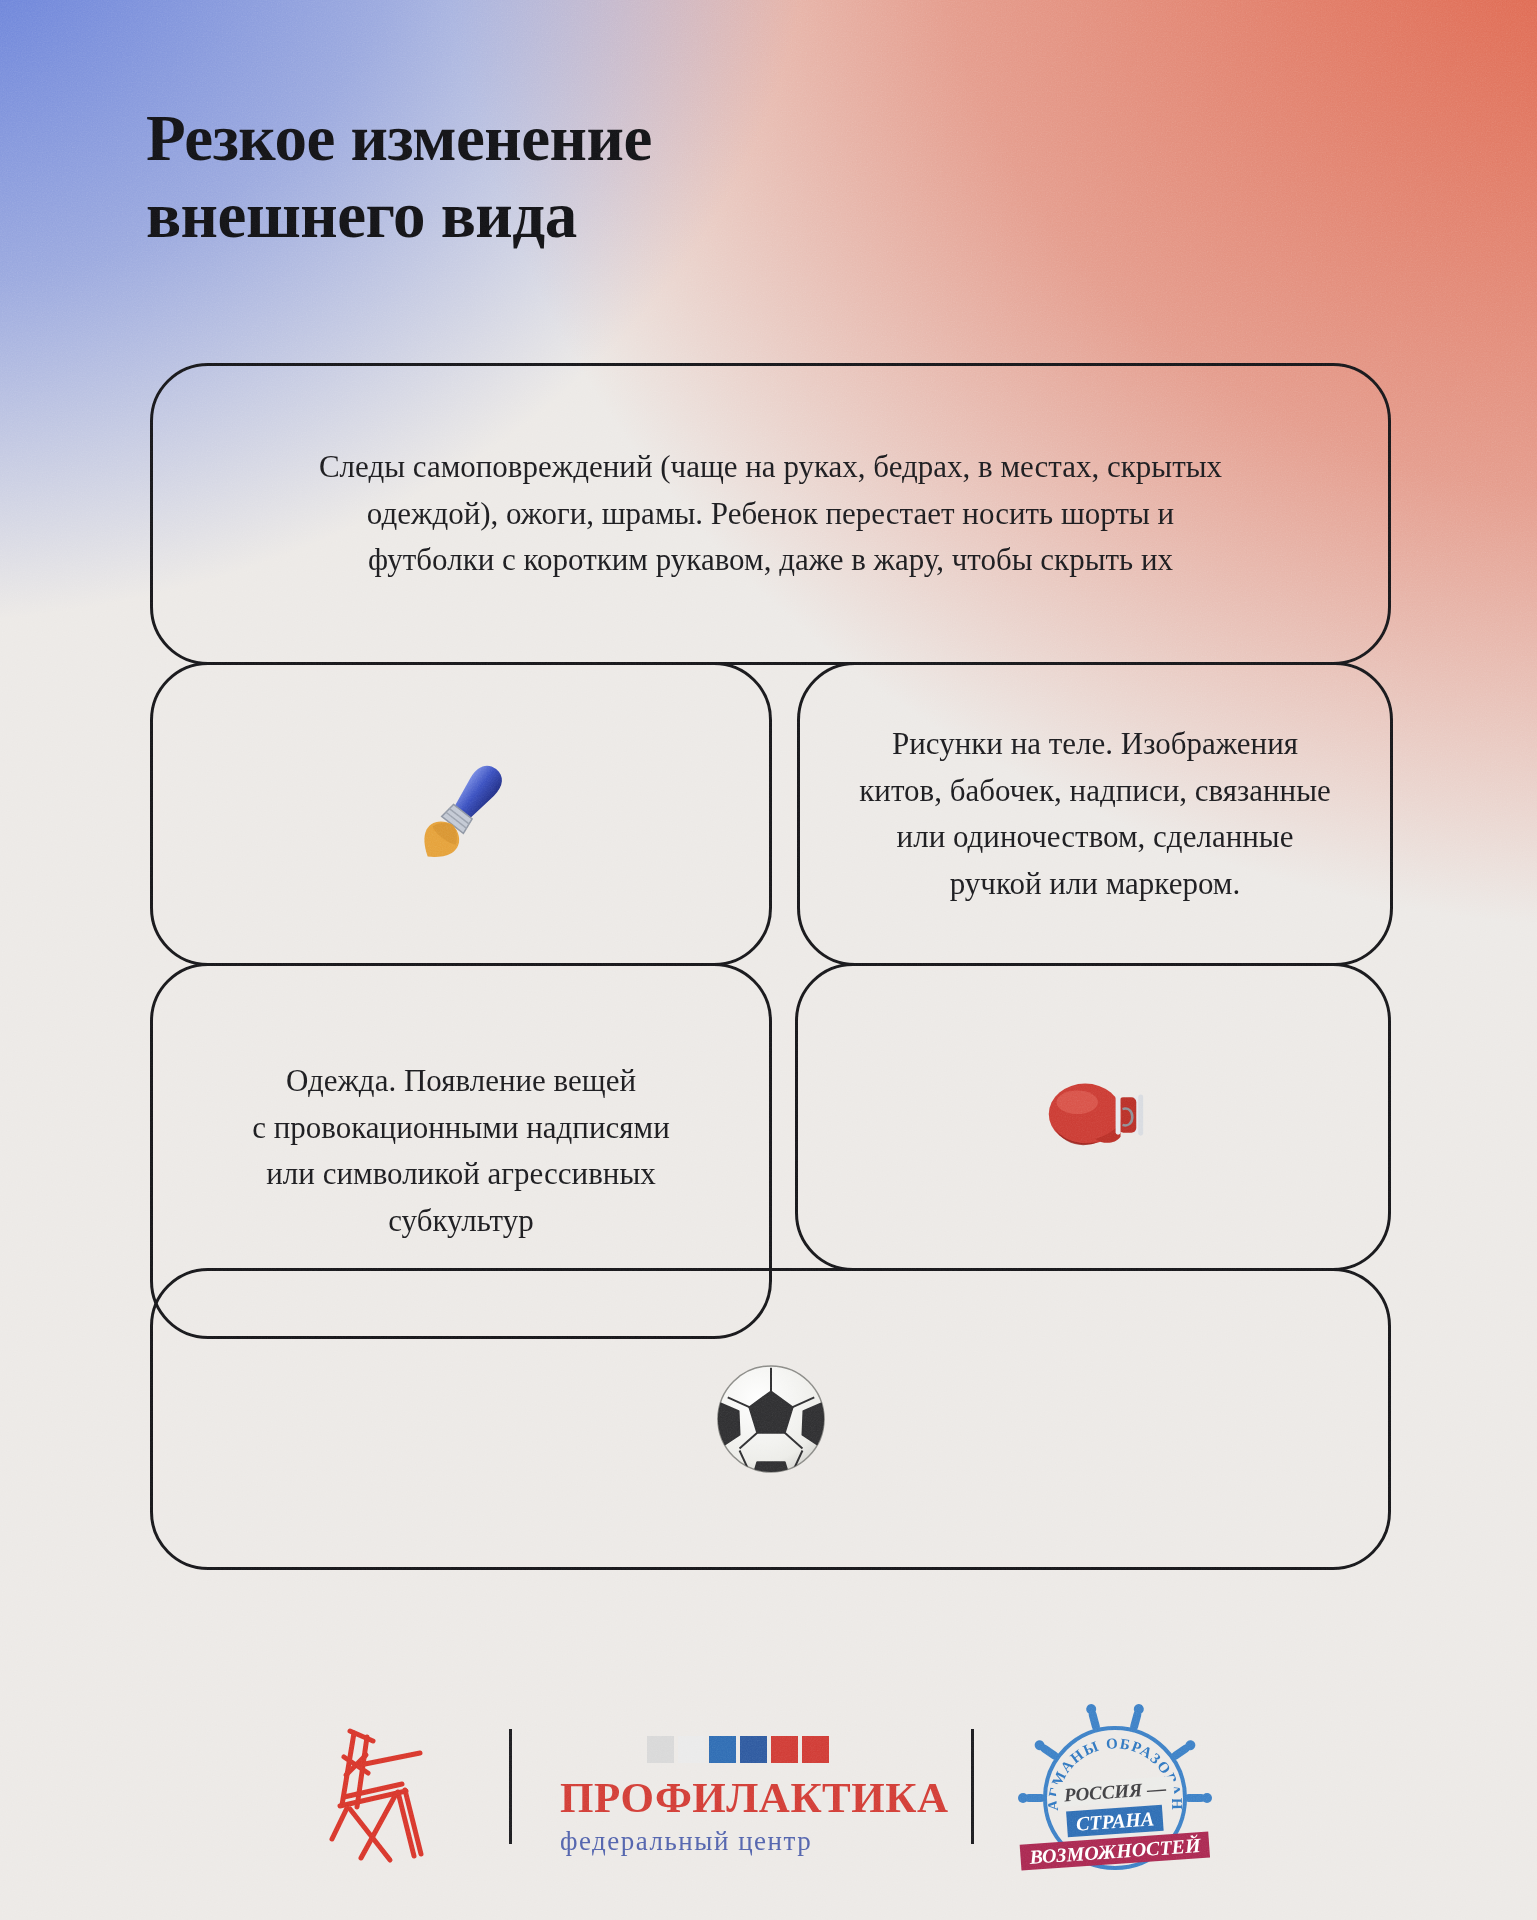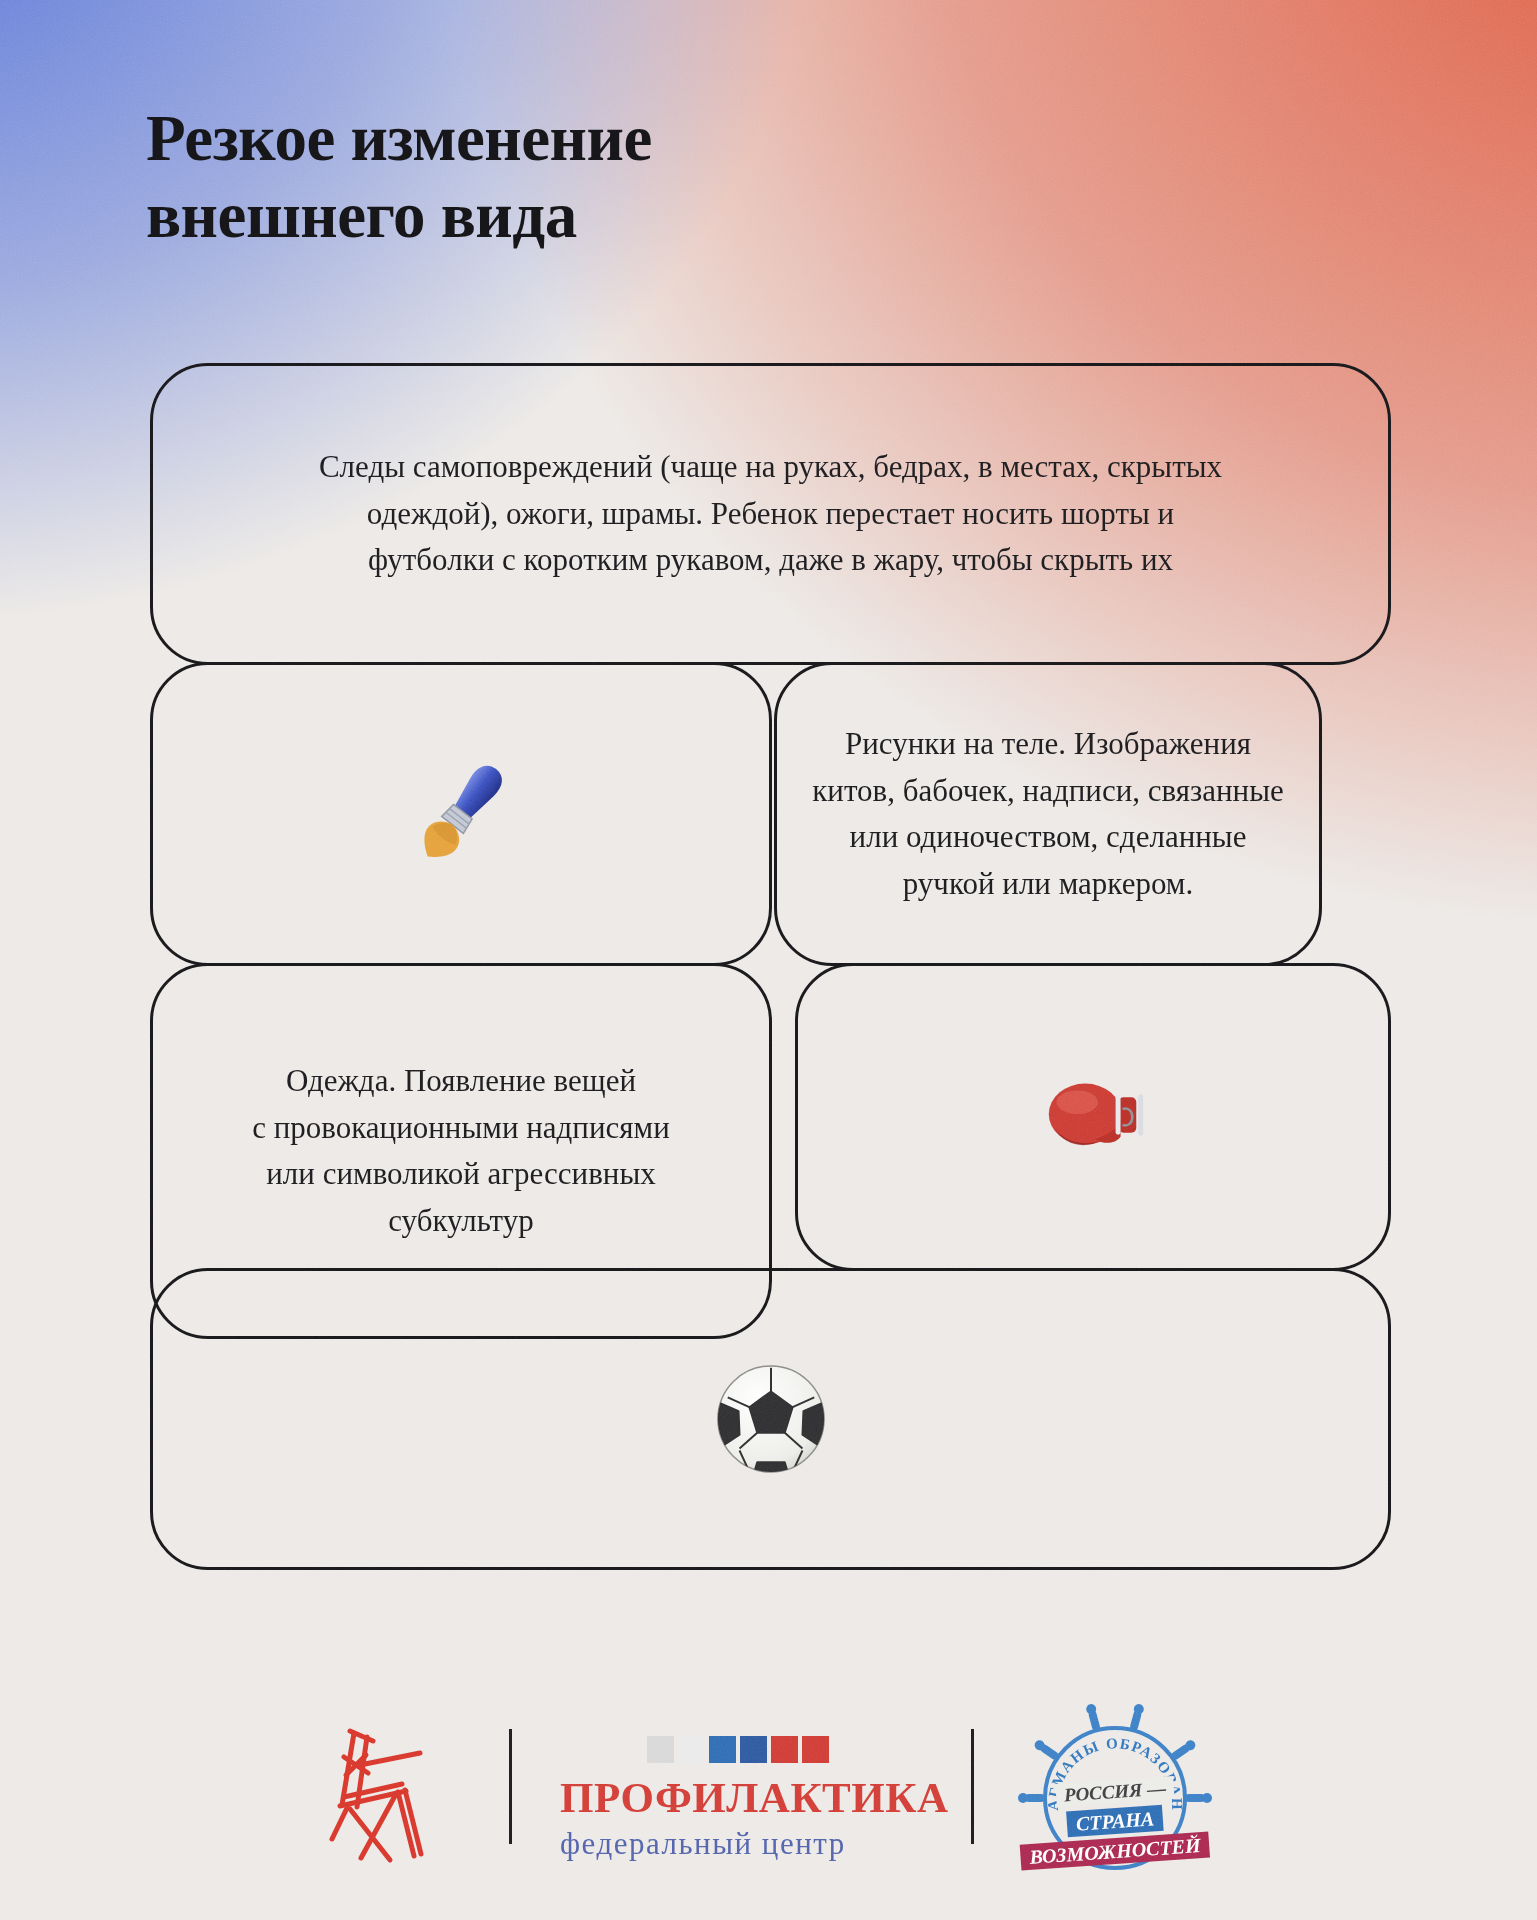--- a/index.html
+++ b/index.html
@@ -24,35 +24,35 @@
     border:3px solid #17171a;border-radius:58px;
     display:flex;align-items:center;justify-content:center;
     text-align:center;
   }
   .card-text{
     color:#1b1b1e;font-size:31px;line-height:1.5;font-weight:500;
     white-space:pre-line;
   }
   #card-marks{left:150px;top:363px;width:1241px;height:302px;padding:0 40px;}
   #card-paintbrush{left:150px;top:662px;width:622px;height:304px;}
-  #card-drawings{left:774px;top:662px;width:548px;height:304px;padding:0 20px;}
+  #card-drawings{left:797px;top:662px;width:596px;height:304px;padding:0 20px;}
   #card-clothing{left:150px;top:963px;width:622px;height:376px;padding:0 40px;}
   #card-glove{left:795px;top:963px;width:596px;height:308px;}
   #card-ball{left:150px;top:1268px;width:1241px;height:302px;}
   .emoji{width:118px;height:118px;}
   
   .footer-divider{position:absolute;width:3px;height:115px;top:1729px;background:#1c1c1f;}
   #divider-1{left:509px;}
   #divider-2{left:971px;}
   .chair{position:absolute;left:320px;top:1727px;width:120px;height:142px;}
   .prof{position:absolute;left:560px;top:1736px;width:356px;text-align:left;}
   .prof-squares{display:flex;gap:4px;justify-content:center;margin-bottom:13px;height:27px;}
   .sq{width:27px;height:27px;}
   .prof-title{font-size:43px;font-weight:800;color:#d23c35;letter-spacing:.5px;line-height:1;}
-  .prof-subtitle{font-size:31px;color:#5162ac;letter-spacing:1.5px;margin-top:9px;line-height:1;}
+  .prof-subtitle{font-size:27px;color:#5162ac;letter-spacing:1.5px;margin-top:9px;line-height:1;}
   .rsv{position:absolute;left:1013px;top:1694px;width:204px;height:196px;}
   .rsv svg{position:absolute;inset:0;}
   .rsv-chip{
     position:absolute;left:50%;transform:translateX(-50%) rotate(-4deg);
     font-style:italic;font-weight:700;white-space:nowrap;line-height:1;
   }
   #rsv-chip1{top:86px;font-size:19px;color:#3f3f42;background:#ebebe8;padding:2px 8px;}
   #rsv-chip2{top:114px;font-size:20px;color:#ffffff;background:#2e6db4;padding:3px 9px;}
   #rsv-chip3{top:144px;font-size:20px;color:#ffffff;background:#aa2850;padding:3px 9px;}
 </style>

